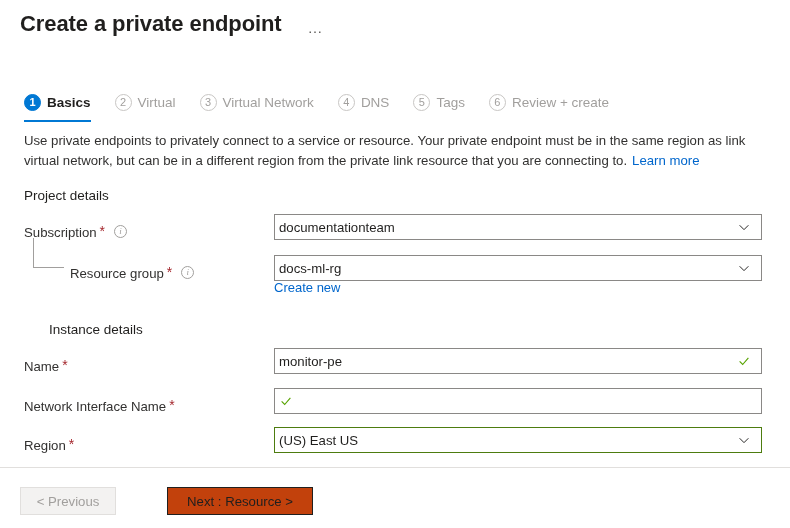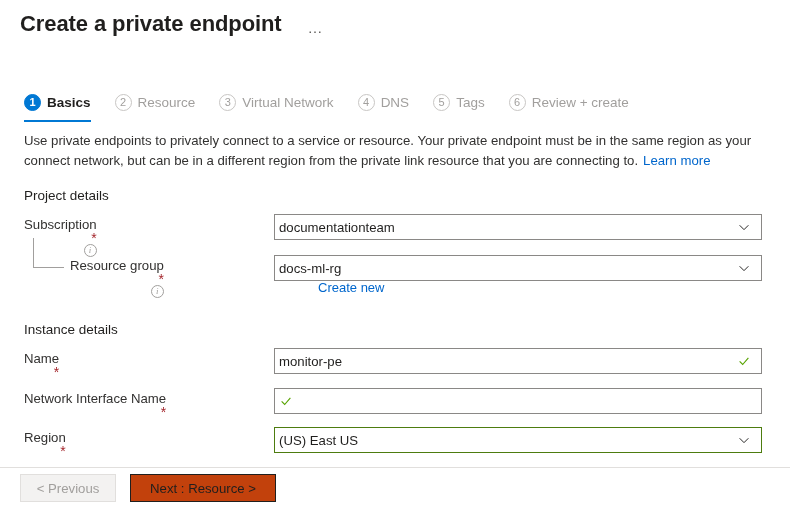--- a/index.html
+++ b/index.html
@@ -125,39 +125,38 @@
 
   
   .section-heading {
     position: absolute;
     left: 24px;
     font-size: 13.5px;
     font-weight: 400;
     color: #201f1e;
   }
   #sec-project { top: 188px; }
-  #sec-instance { top: 322px; }
+  #sec-instance { top: 322px; margin-left: 25px; }
 
   
   .field-row {
     position: absolute;
     left: 24px;
     width: 742px;
     height: 26px;
   }
   .field-label {
     position: absolute;
     left: 0;
-    top: 4px;
+    top: 12px;
     font-size: 13.2px;
     color: #323130;
     white-space: nowrap;
     display: flex;
-    align-items: flex-end;
-    flex-direction: column;
+    align-items: flex-start;
   }
   .field-label.indented { left: 46px; }
   .req-star {
     color: #a4262c;
     margin-left: 3px;
     font-size: 14px;
     line-height: 12px;
   }
   .info-icon {
     display: inline-flex;
@@ -216,21 +215,20 @@
     display: block;
   }
 
   .sublink {
     position: absolute;
     left: 274px;
     font-size: 13px;
     color: #0066cc;
     text-decoration: none;
     cursor: pointer;
-    margin-left: 44px;
   }
   #create-new-link { top: 280px; }
 
   
   .tree-connector {
     position: absolute;
     left: 33px;
     top: 238px;
     width: 31px;
     height: 30px;
@@ -244,23 +242,24 @@
     position: absolute;
     left: 0;
     top: 467px;
     width: 790px;
     height: 1px;
     background: #e1dfdd;
   }
   .footer {
     position: absolute;
     left: 20px;
-    top: 474px;
-    display: flex;
-    align-items: center;
+    top: 487px;
+    display: flex;
+    align-items: center;
+    gap: 37px;
   }
   .btn {
     height: 28px;
     min-width: 96px;
     box-sizing: border-box;
     font-size: 13.2px;
     font-family: "Liberation Sans", sans-serif;
     display: inline-flex;
     align-items: center;
     justify-content: center;
@@ -292,21 +291,21 @@
 
 <div class="tabs">
 
   <div class="tab active">
     <span class="tab-badge">1</span>
     <span class="tab-label">Basics</span>
   </div>
 
   <div class="tab inactive">
     <span class="tab-badge">2</span>
-    <span class="tab-label">Resource</span>
+    <span class="tab-label">Virtual</span>
   </div>
 
   <div class="tab inactive">
     <span class="tab-badge">3</span>
     <span class="tab-label">Virtual Network</span>
   </div>
 
   <div class="tab inactive">
     <span class="tab-badge">4</span>
     <span class="tab-label">DNS</span>
@@ -318,21 +317,21 @@
   </div>
 
   <div class="tab inactive">
     <span class="tab-badge">6</span>
     <span class="tab-label">Review + create</span>
   </div>
 
 </div>
 
 <div class="description">
-  <span>Use private endpoints to privately connect to a service or resource. Your private endpoint must be in the same region as your connect network, but can be in a different region from the private link resource that you are connecting to.</span><a class="learn-more">Learn more</a>
+  <span>Use private endpoints to privately connect to a service or resource. Your private endpoint must be in the same region as link virtual network, but can be in a different region from the private link resource that you are connecting to.</span><a class="learn-more">Learn more</a>
 </div>
 
 <div class="section-heading" id="sec-project">Project details</div>
 
 <div class="tree-connector"></div>
 
 <div class="field-row" style="top:213px;">
   <div class="field-label">
     <span>Subscription</span>
     <span class="req-star">*</span>

